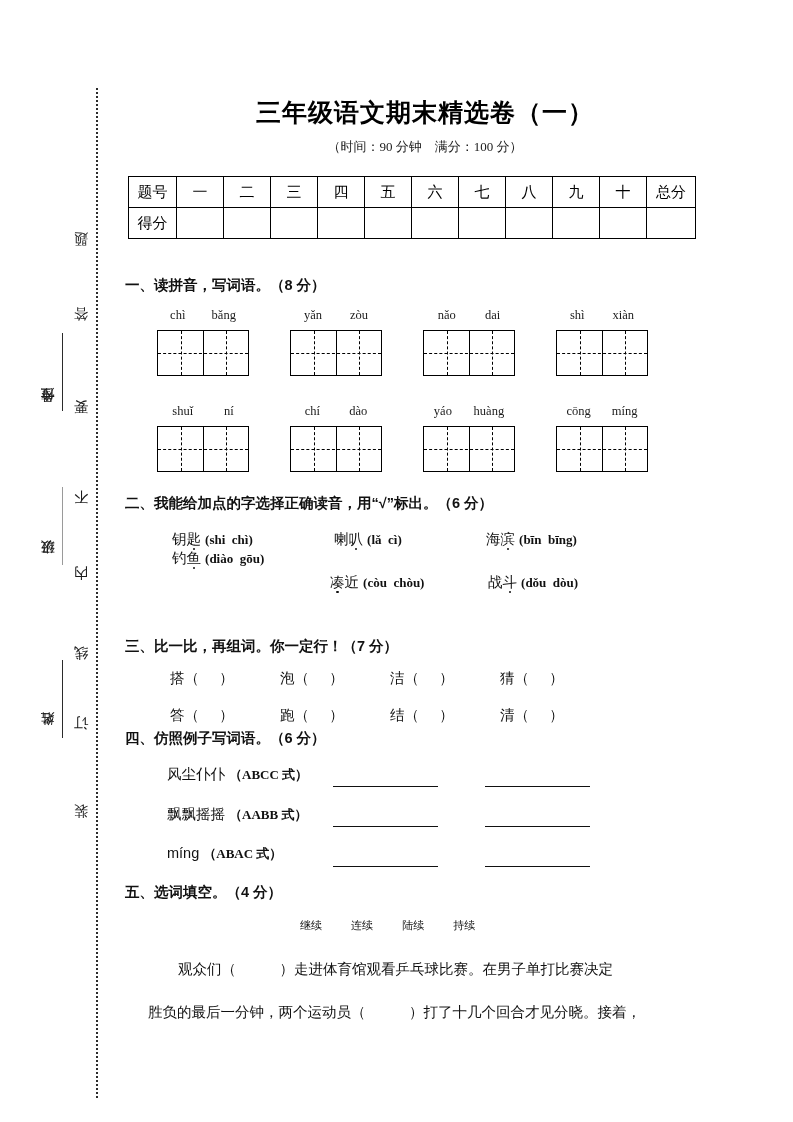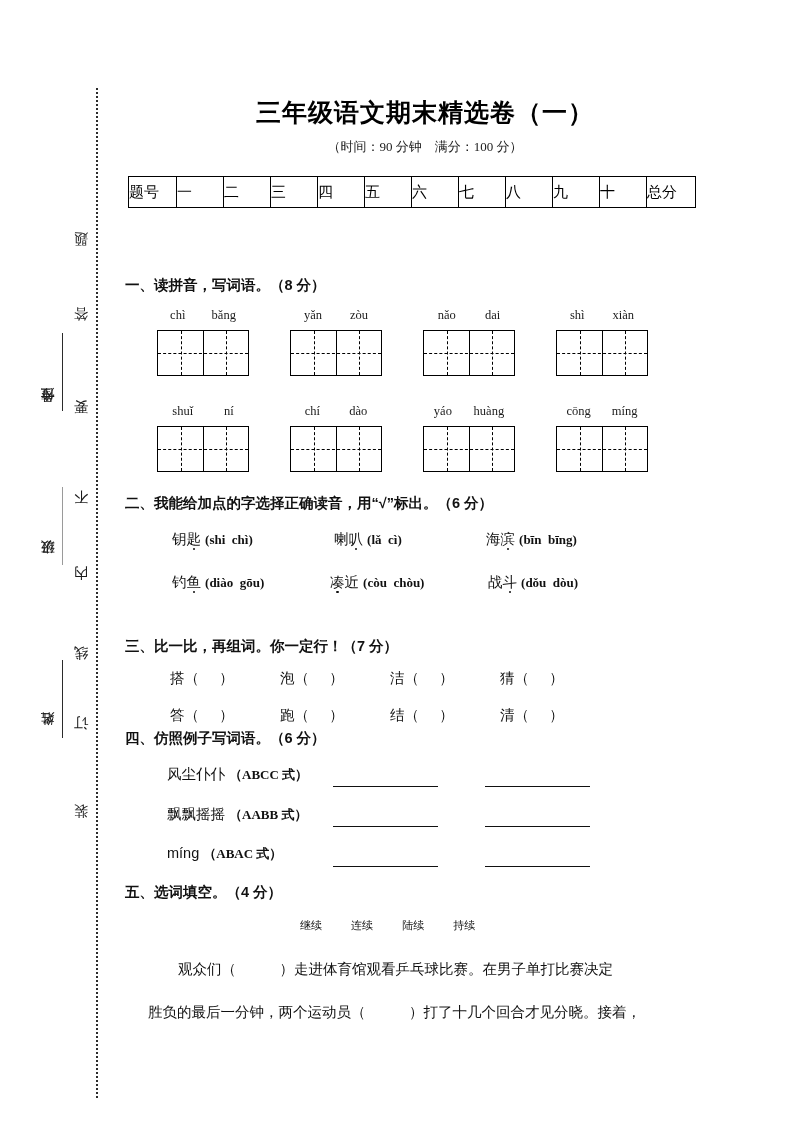--- a/index.html
+++ b/index.html
@@ -85,21 +85,21 @@
   
   #score-table {
     position: absolute;
     left: 128px; top: 176px;
     border-collapse: collapse;
     table-layout: fixed;
   }
   #score-table td {
     border: 1.3px solid #000;
     height: 30px;
-    text-align: left;
+    text-align: center;
     vertical-align: middle;
     font-size: 15px;
     color: #000;
     padding: 0;
   }
   #score-table td.rowhead { width: 47px; }
   #score-table td.num     { width: 46px; }
   #score-table td.total   { width: 48px; }
 
   
@@ -230,20 +230,34 @@
     <td class="num">三</td>
     <td class="num">四</td>
     <td class="num">五</td>
     <td class="num">六</td>
     <td class="num">七</td>
     <td class="num">八</td>
     <td class="num">九</td>
     <td class="num">十</td>
     <td class="total">总分</td>
   </tr>
+  <tr>
+    <td class="rowhead">得分</td>
+    <td class="num"></td>
+    <td class="num"></td>
+    <td class="num"></td>
+    <td class="num"></td>
+    <td class="num"></td>
+    <td class="num"></td>
+    <td class="num"></td>
+    <td class="num"></td>
+    <td class="num"></td>
+    <td class="num"></td>
+    <td class="total"></td>
+  </tr>
 </tbody>
   </table>
 
 <div class="sec-head" style="top:276px">一、读拼音，写词语。（8 分）</div>
 
 <div class="pinyin-pair" style="left:157px; top:308px">
   <span>chì</span>
   <span>bǎng</span>
 </div>
 <div class="pinyin-pair" style="left:290px; top:308px">
@@ -334,21 +348,21 @@
 </div>
 <div class="row-text" style="left:334px; top:530px">
   <span>喇</span><span class="dotchar">叭</span>
   <span class="serif-inline">(<span>lǎ</span>&nbsp;&nbsp;<span>cì</span>)</span>
 </div>
 <div class="row-text" style="left:486px; top:530px">
   <span>海</span><span class="dotchar">滨</span>
   <span class="serif-inline">(<span>bīn</span>&nbsp;&nbsp;<span>bīng</span>)</span>
 </div>
 
-<div class="row-text" style="left:172px; top:573px">
+<div class="row-text" style="left:172px; top:549px">
   <span>钓</span><span class="dotchar">鱼</span>
   <span class="serif-inline">(<span>diào</span>&nbsp;&nbsp;<span>gōu</span>)</span>
 </div>
 <div class="row-text" style="left:330px; top:573px">
   <span class="dotchar">凑</span><span>近</span>
   <span class="serif-inline">(<span>còu</span>&nbsp;&nbsp;<span>chòu</span>)</span>
 </div>
 <div class="row-text" style="left:488px; top:573px">
   <span>战</span><span class="dotchar">斗</span>
   <span class="serif-inline">(<span>dǒu</span>&nbsp;&nbsp;<span>dòu</span>)</span>

